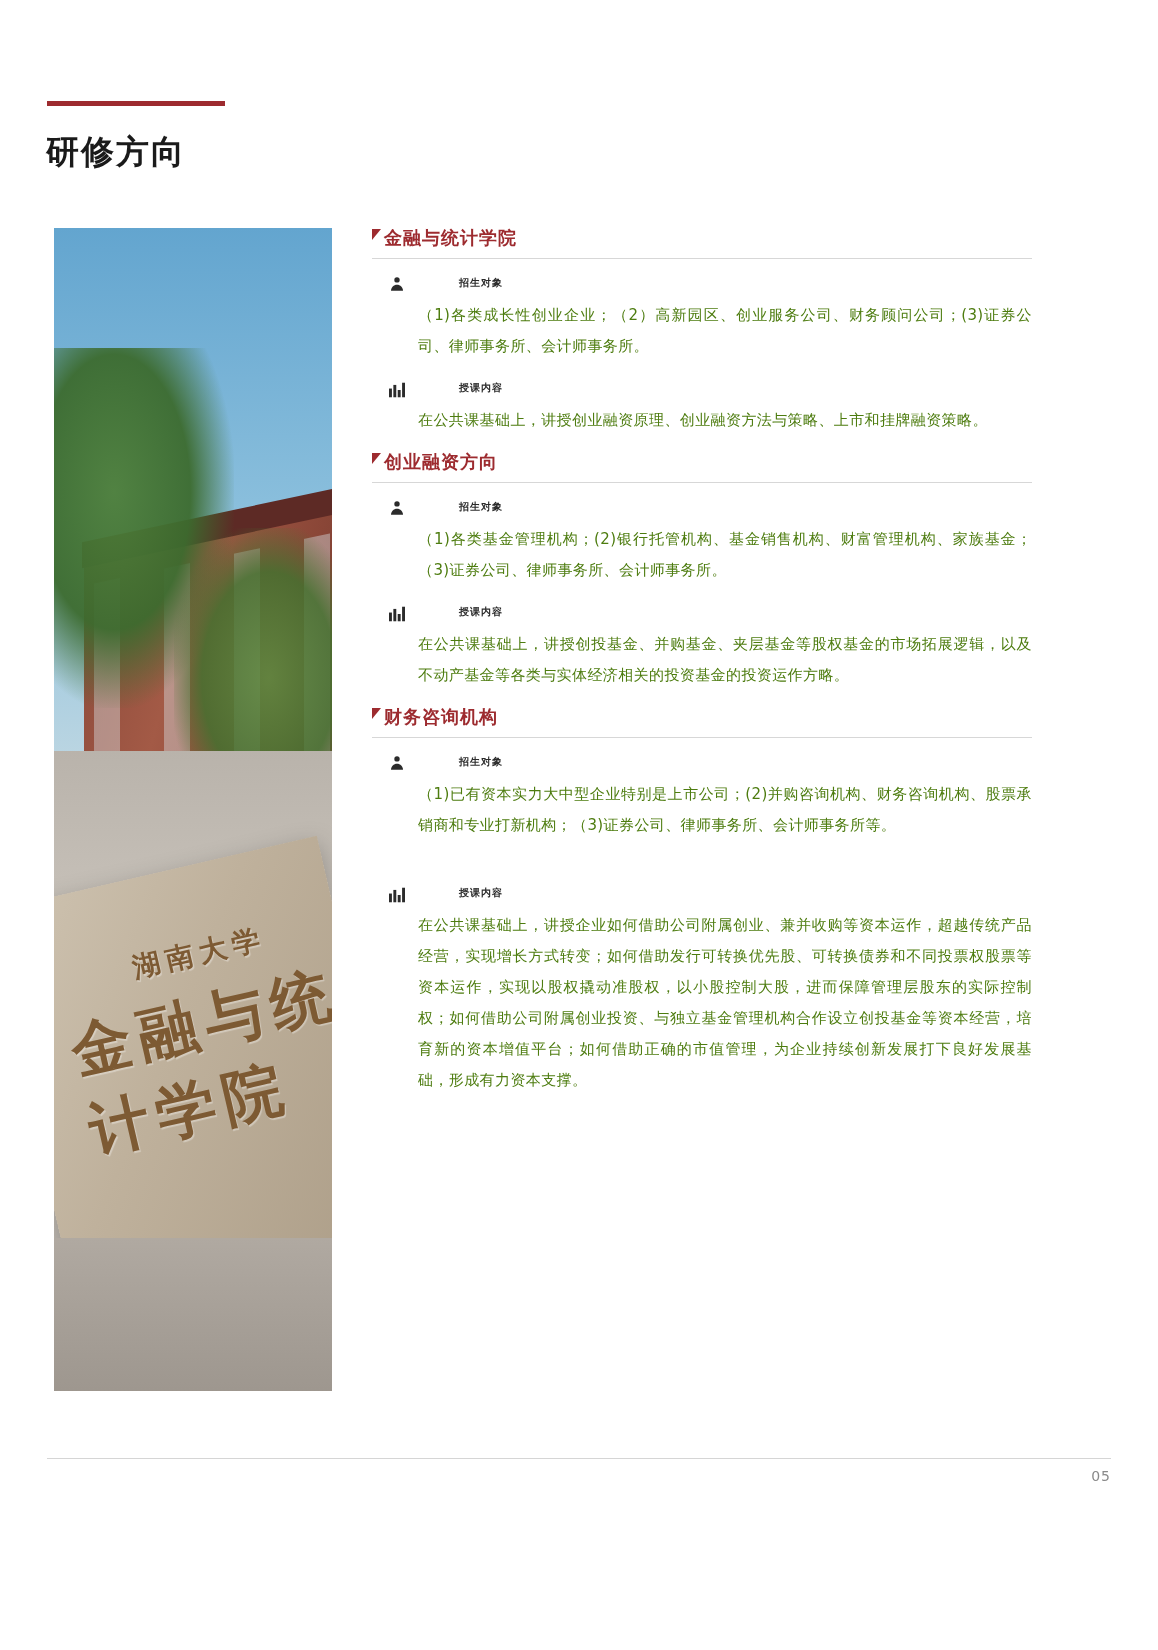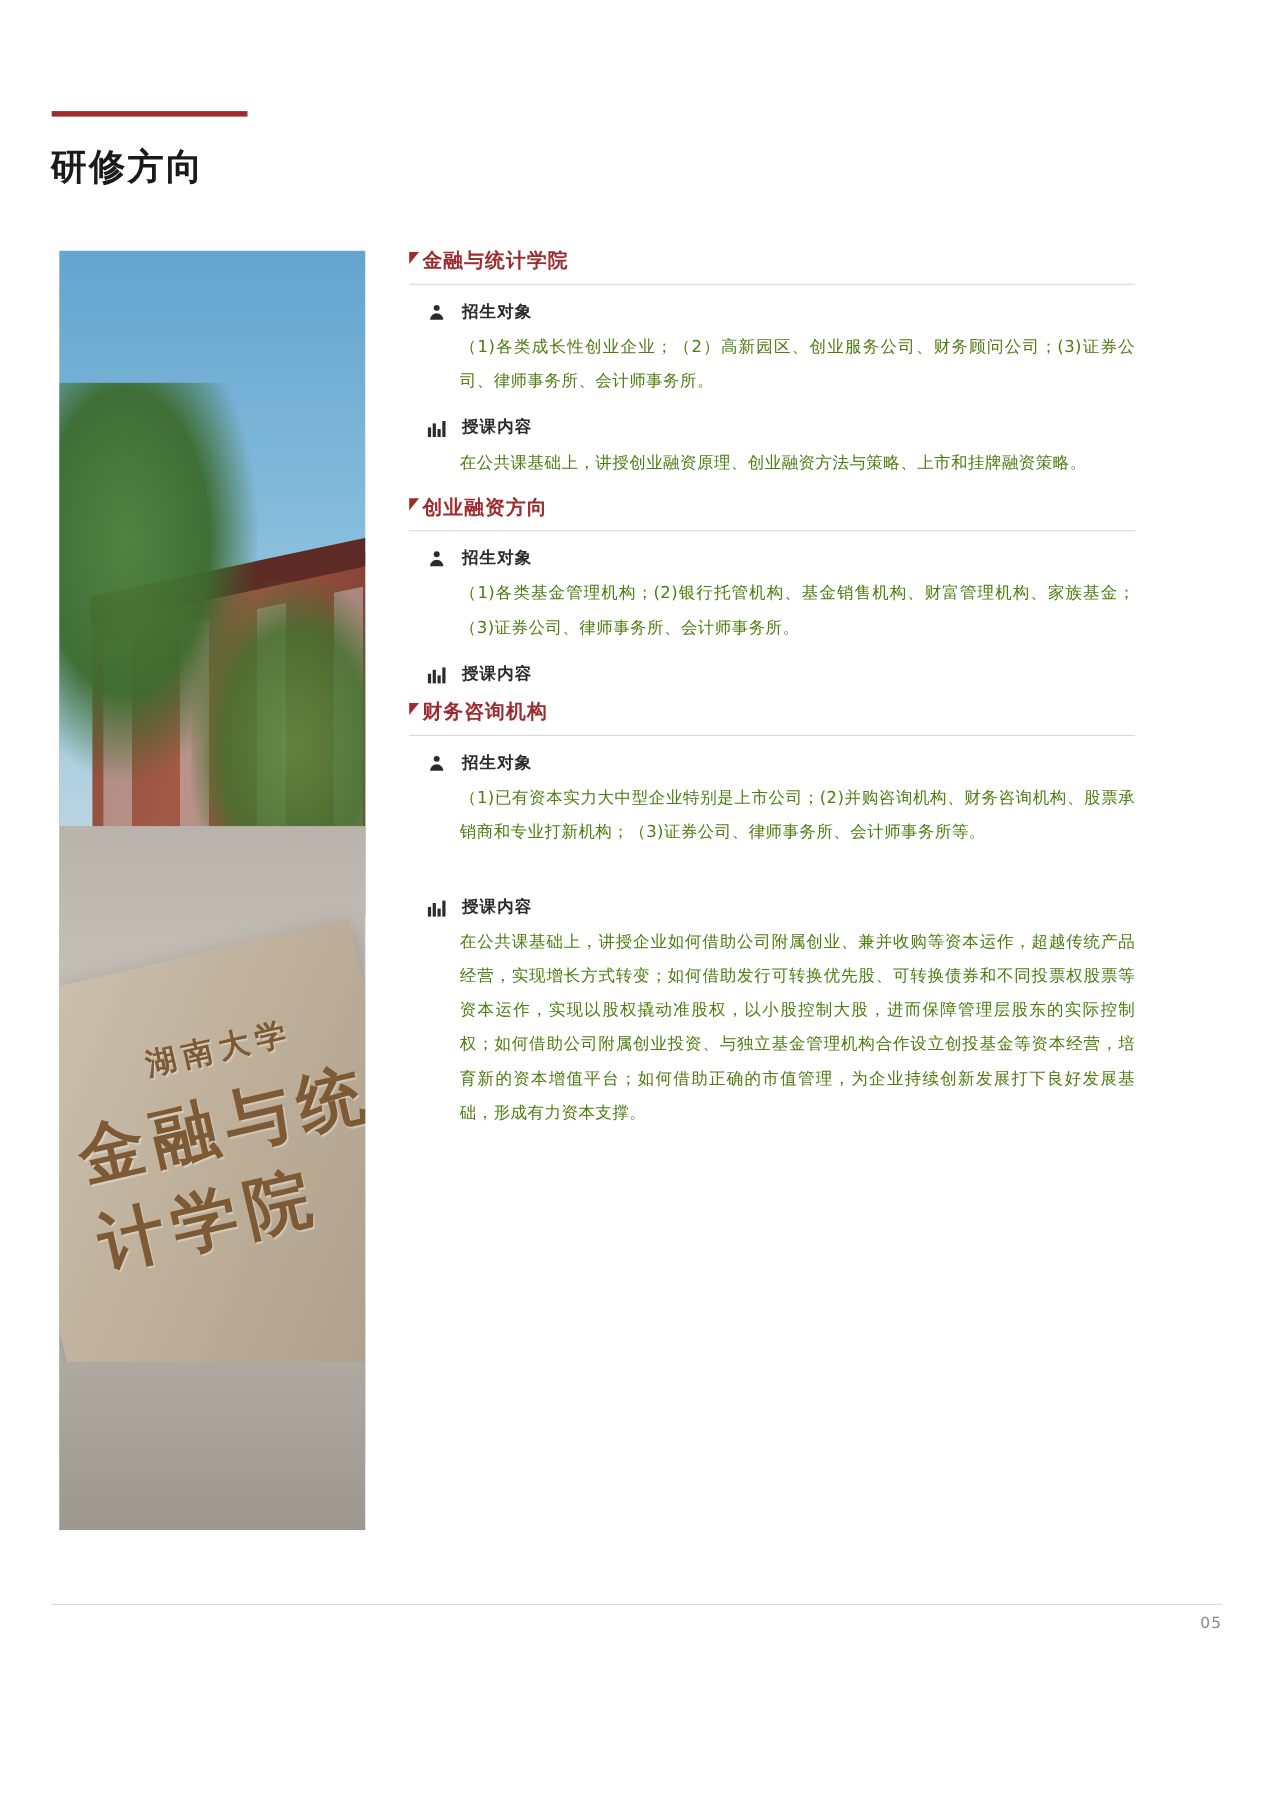--- a/index.html
+++ b/index.html
@@ -173,24 +173,25 @@
     width: 22px;
     height: 20px;
     margin-left: 14px;
     margin-right: 12px;
     flex: 0 0 auto;
     display: flex;
     align-items: flex-end;
     justify-content: center;
   }
   .block-label {
-    font-size: 15px;
+    font-size: 10px;
     font-weight: bold;
     color: #2b2b2b;
     letter-spacing: 1px;
+    margin-left: 39px;
   }
   .block-body {
     font-size: 15px;
     line-height: 31px;
     color: #4d7c0f;
     padding-left: 46px;
     text-align: justify;
     letter-spacing: .4px;
   }
 
@@ -297,20 +298,21 @@
           <span class="block-icon">
             <svg width="18" height="16" viewBox="0 0 24 22" aria-hidden="true">
               <rect x="1" y="9" width="4" height="12" fill="#2b2b2b"></rect>
               <rect x="7" y="4" width="4" height="17" fill="#2b2b2b"></rect>
               <rect x="13" y="11" width="4" height="10" fill="#2b2b2b"></rect>
               <rect x="19" y="1" width="4" height="20" fill="#2b2b2b"></rect>
             </svg>
           </span>
           <span class="block-label">授课内容</span>
         </div>
+        <div class="block-body">在公共课基础上，讲授创投基金、并购基金、夹层基金等股权基金的市场拓展逻辑，以及不动产基金等各类与实体经济相关的投资基金的投资运作方略。</div>
       </div>
     </div>
 
     <div class="section">
       <div class="sec-head">
         <span class="sec-flag"></span>
         <div class="sec-title">财务咨询机构</div>
       </div>
 
       <div class="block" style="margin-bottom:42px;">

